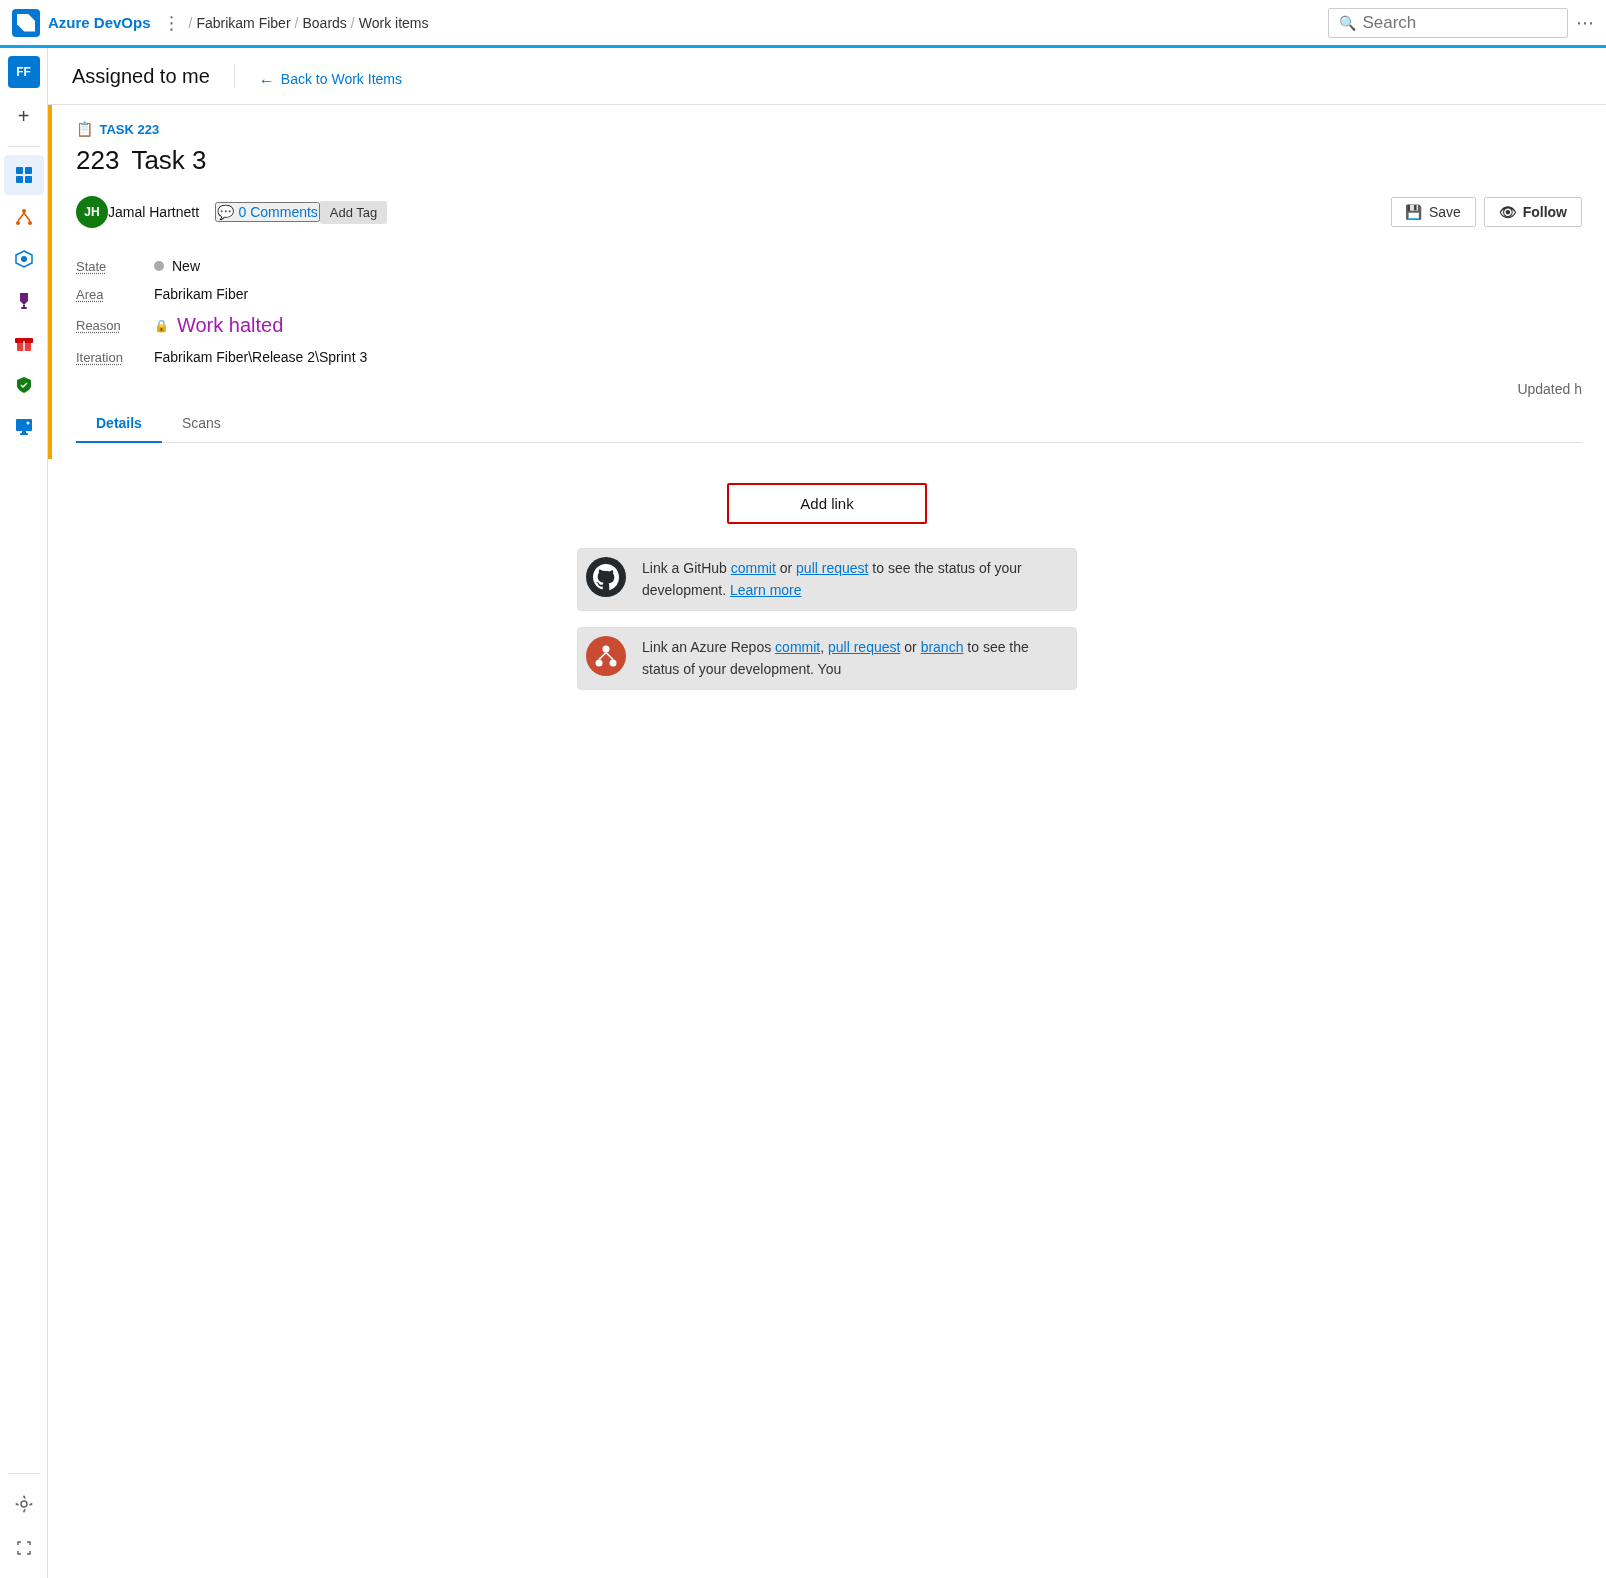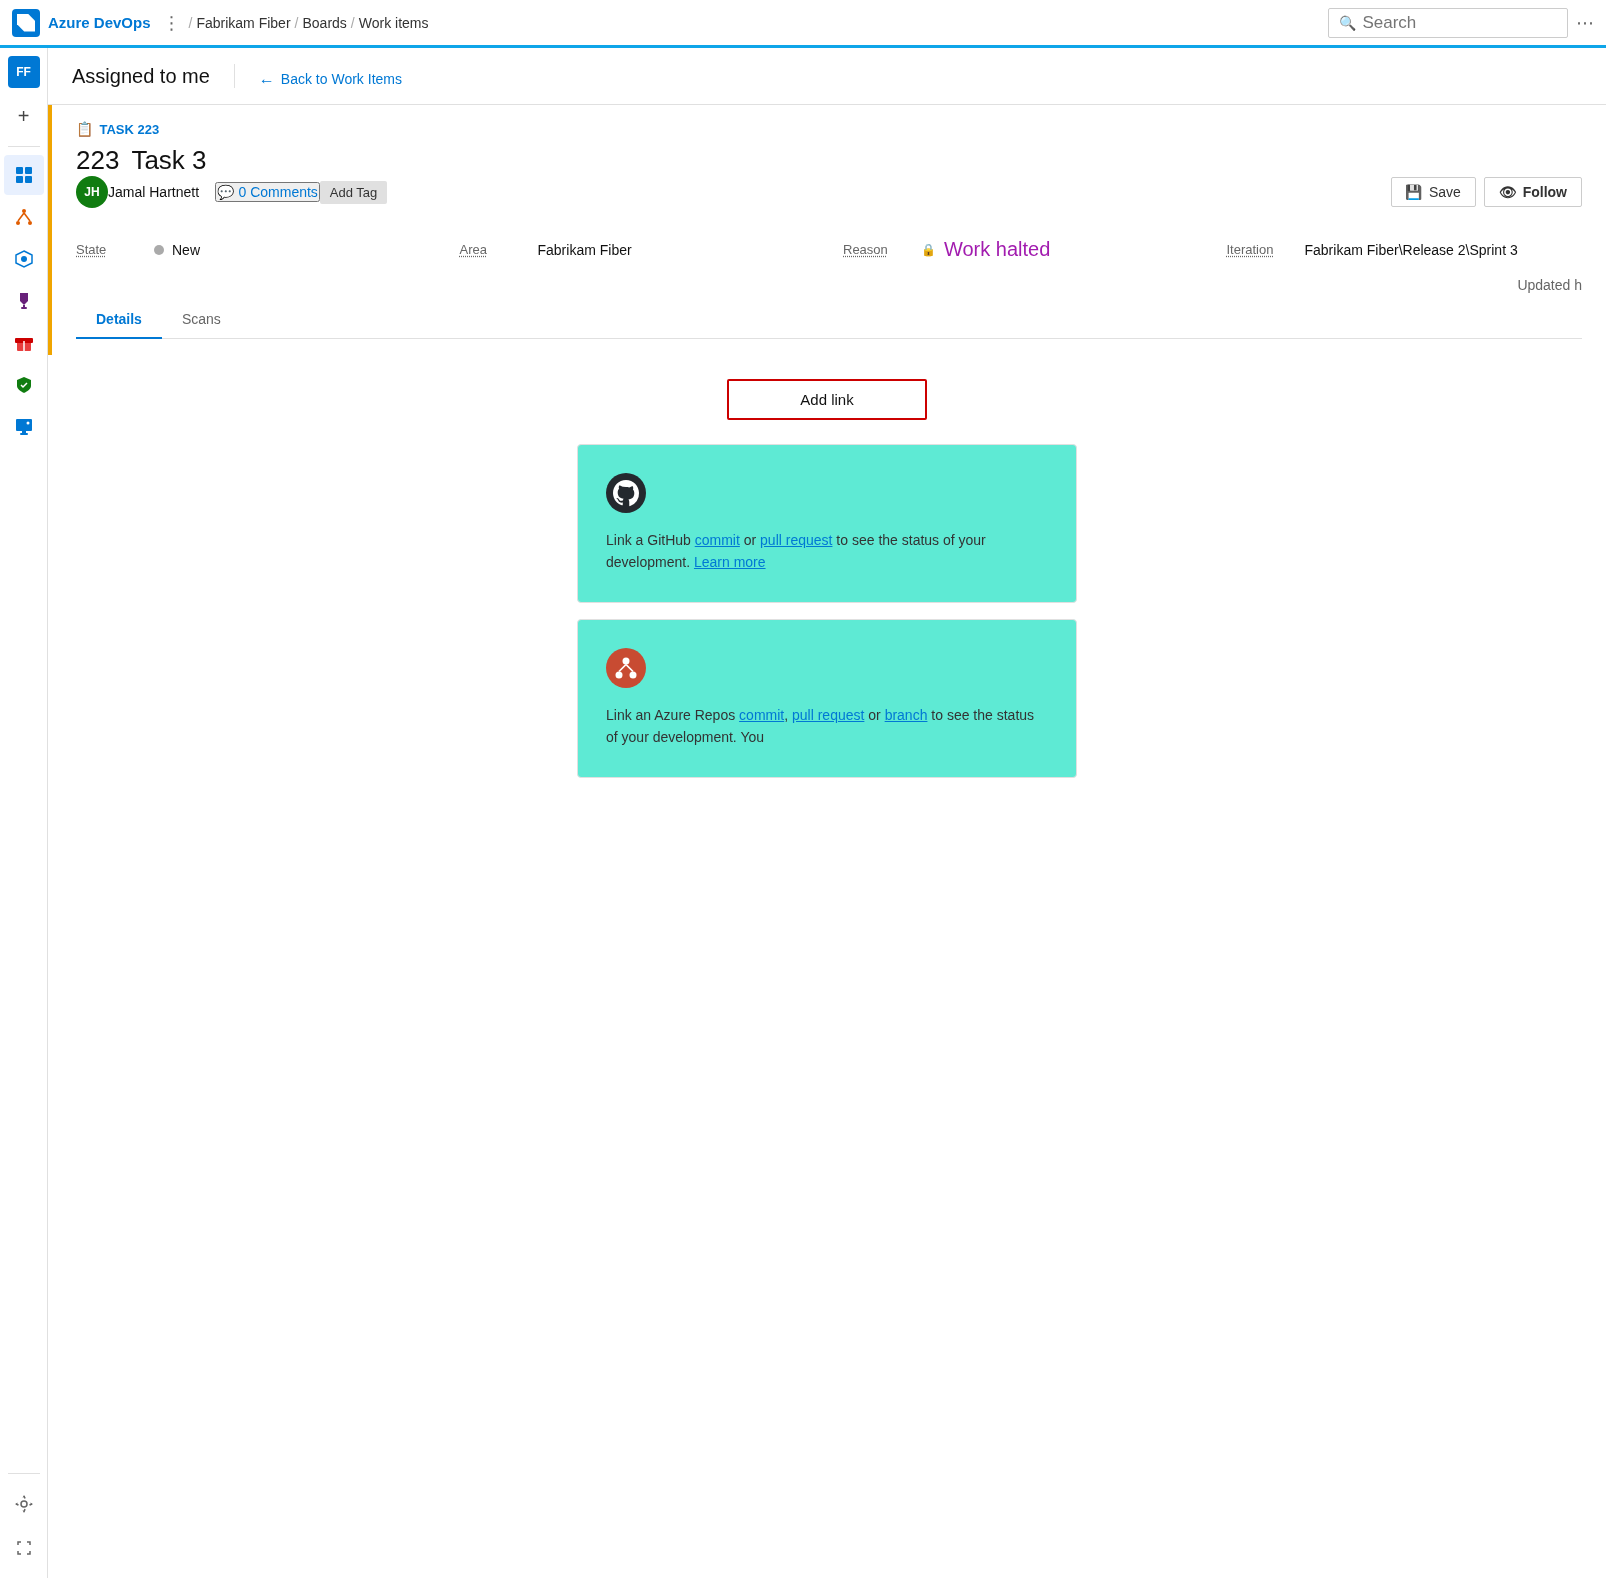--- a/index.html
+++ b/index.html
@@ -74,21 +74,21 @@
     .item-wrapper { display: flex; }
     .item-left-bar { width: 4px; background: #f0a500; flex-shrink: 0; }
 
     .item-content { flex: 1; padding: 16px 24px; }
 
     
     .task-tag { display: flex; align-items: center; gap: 6px; margin-bottom: 8px; }
     .task-tag-icon { font-size: 14px; }
     .task-tag-label { color: #0078d4; font-size: 13px; font-weight: 600; }
 
-    .task-title-row { display: flex; align-items: center; gap: 12px; margin-bottom: 0; }
+    .task-title-row { display: flex; align-items: center; gap: 12px; margin-bottom: 20px; }
     .task-number { font-size: 26px; font-weight: 300; color: #111; }
     .task-name { font-size: 26px; font-weight: 300; color: #111; }
 
     
     .assignee-row { display: flex; align-items: center; margin-bottom: 20px; }
     .assignee-avatar {
       width: 32px; height: 32px; border-radius: 50%;
       background: #107c10; color: white; font-size: 12px; font-weight: 600;
       display: flex; align-items: center; justify-content: center; flex-shrink: 0;
     }
@@ -104,21 +104,21 @@
       background: #fff; padding: 6px 14px; cursor: pointer; font-size: 14px;
       border-radius: 2px; color: #333;
     }
     .follow-btn {
       display: flex; align-items: center; gap: 6px; border: 1px solid #ccc;
       background: #fff; padding: 6px 14px; cursor: pointer; font-size: 14px;
       border-radius: 2px; color: #333; font-weight: 600;
     }
 
     
-    .fields-grid { display: grid; grid-template-columns: 1fr 1fr 1fr 1fr; gap: 12px 28px; margin-bottom: 16px; margin-top: 30px; }
+    .fields-grid { display: grid; grid-template-columns: 1fr; gap: 12px 28px; margin-bottom: 16px; margin-top: 30px; }
     .field-row { display: flex; align-items: center; gap: 8px; }
     .field-label { color: #666; font-size: 13px; min-width: 70px; text-decoration: underline; text-underline-offset: 2px; text-decoration-style: dotted; }
     .field-state-dot { width: 10px; height: 10px; border-radius: 50%; background: #aaa; flex-shrink: 0; }
     .field-value { font-size: 14px; color: #111; }
     .field-lock { font-size: 12px; color: #888; }
     .field-value-muted { font-size: 20px; color: #a21caf; }
 
     
     .updated-row { text-align: right; font-size: 14px; color: #666; margin-bottom: 8px; }
 
@@ -137,22 +137,22 @@
     .dev-section { max-width: 500px; margin: 0 auto; }
     .dev-title { font-size: 18px; font-weight: 600; text-align: center; margin-bottom: 20px; color: #111; }
     .add-link-btn {
       display: block; width: 200px; margin: 0 auto 24px auto;
       border: 2px solid #c00; background: #fff; padding: 10px 20px;
       font-size: 15px; cursor: pointer; font-weight: 500; color: #111; text-align: center;
       border-radius: 2px;
     }
 
     .dev-card {
-      background: #5eead4; border: 1px solid #e0e0e0; border-radius: 4px;
-      padding: 28px; display: flex; align-items: flex-start; gap: 16px; margin-bottom: 16px; flex-direction: column;
+      background: #e5e5e5; border: 1px solid #e0e0e0; border-radius: 4px;
+      padding: 8px; display: flex; align-items: flex-start; gap: 16px; margin-bottom: 16px;
     }
     .dev-card-text { font-size: 14px; color: #333; line-height: 1.6; }
     .dev-card-link { color: #0078d4; cursor: pointer; text-decoration: underline; }
 
     .github-icon {
       width: 40px; height: 40px; flex-shrink: 0;
     }
 
     .azure-repos-icon {
       width: 40px; height: 40px; flex-shrink: 0; background: #c84b32; border-radius: 50%;

